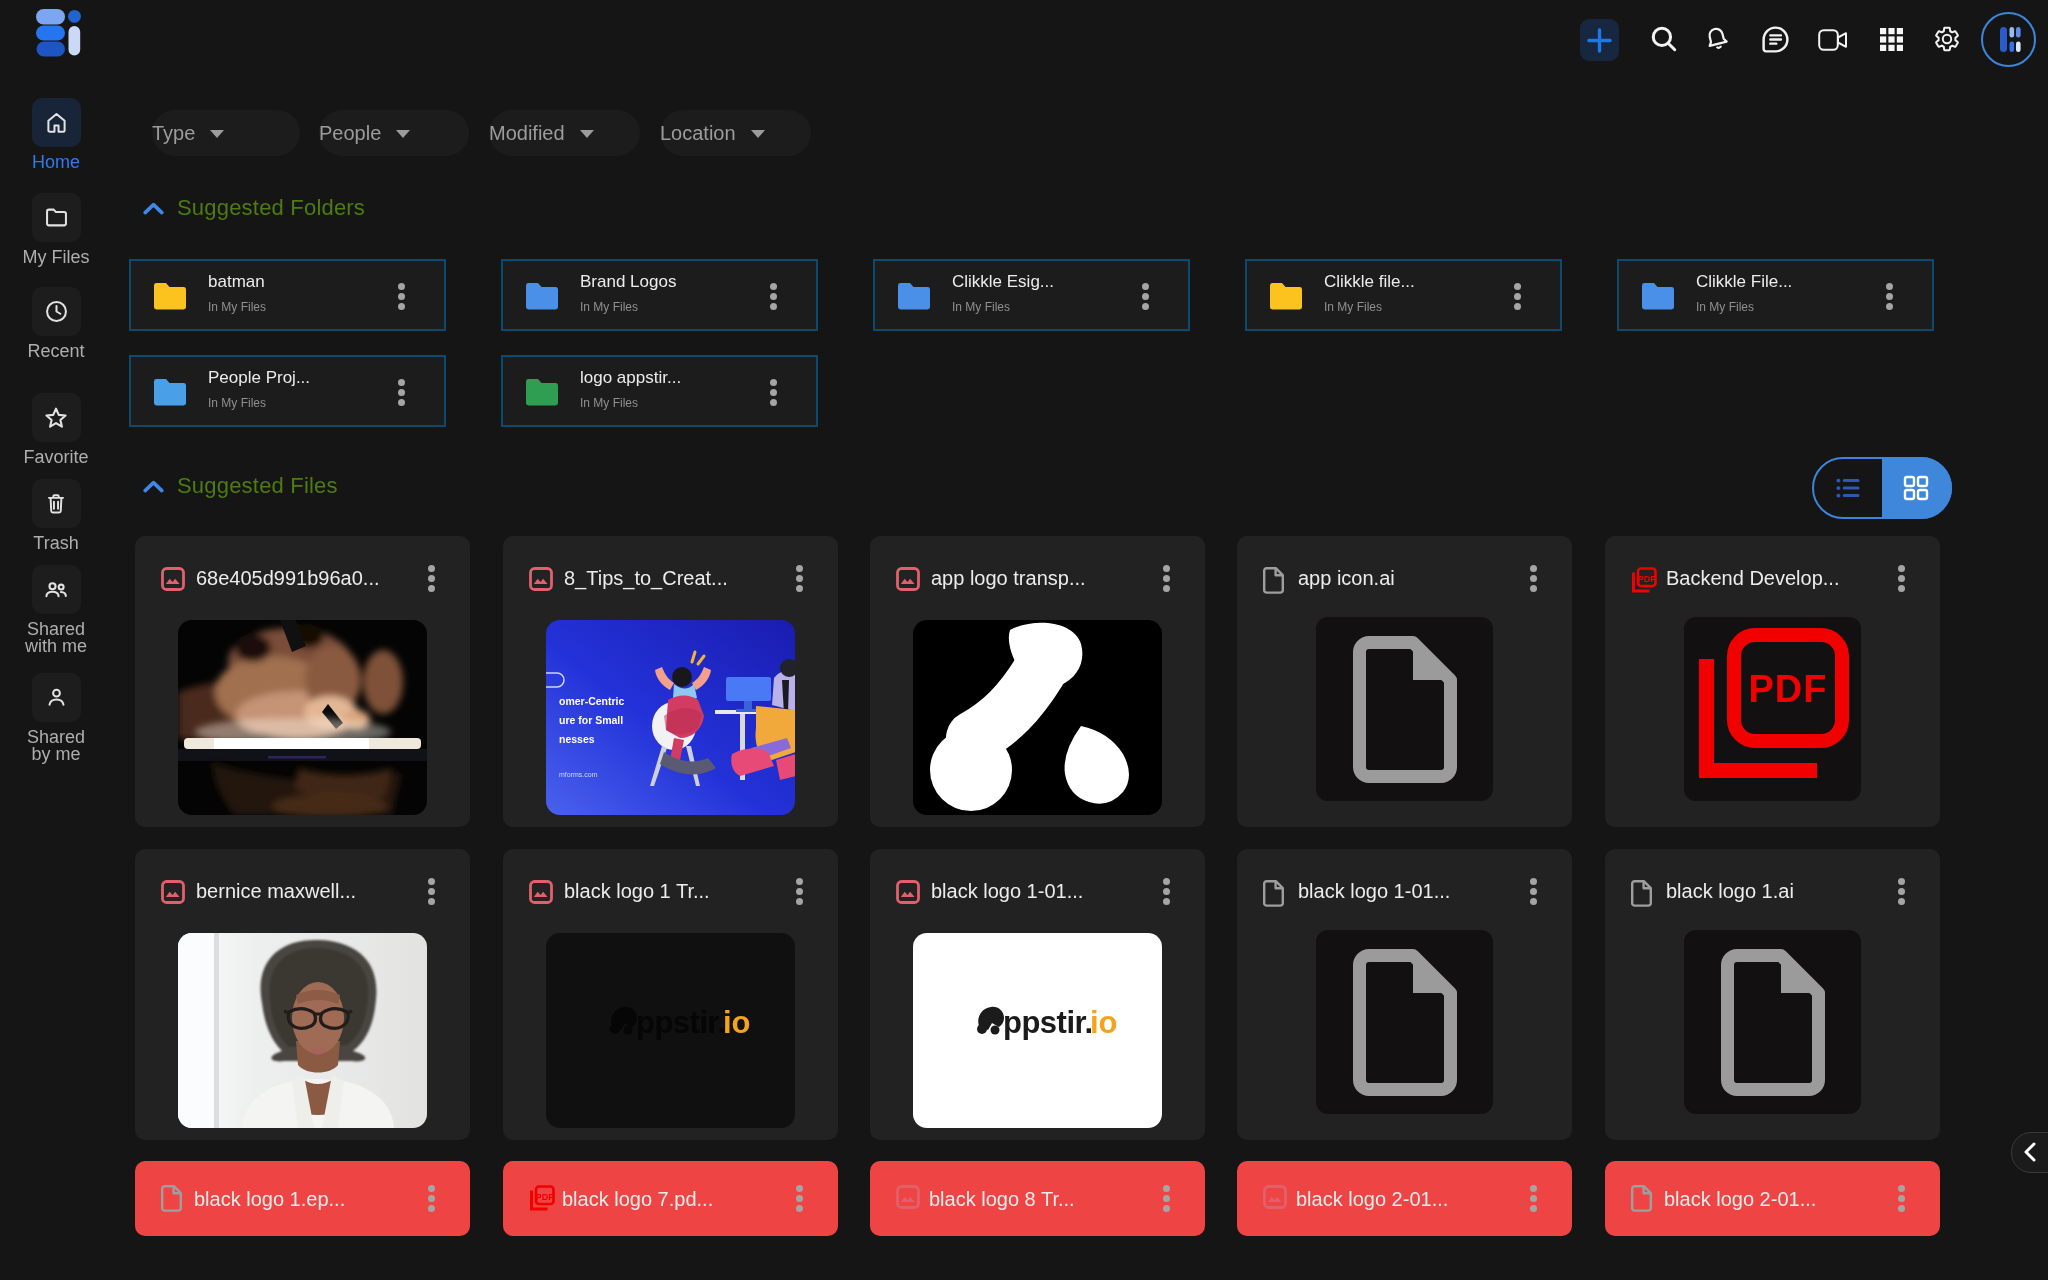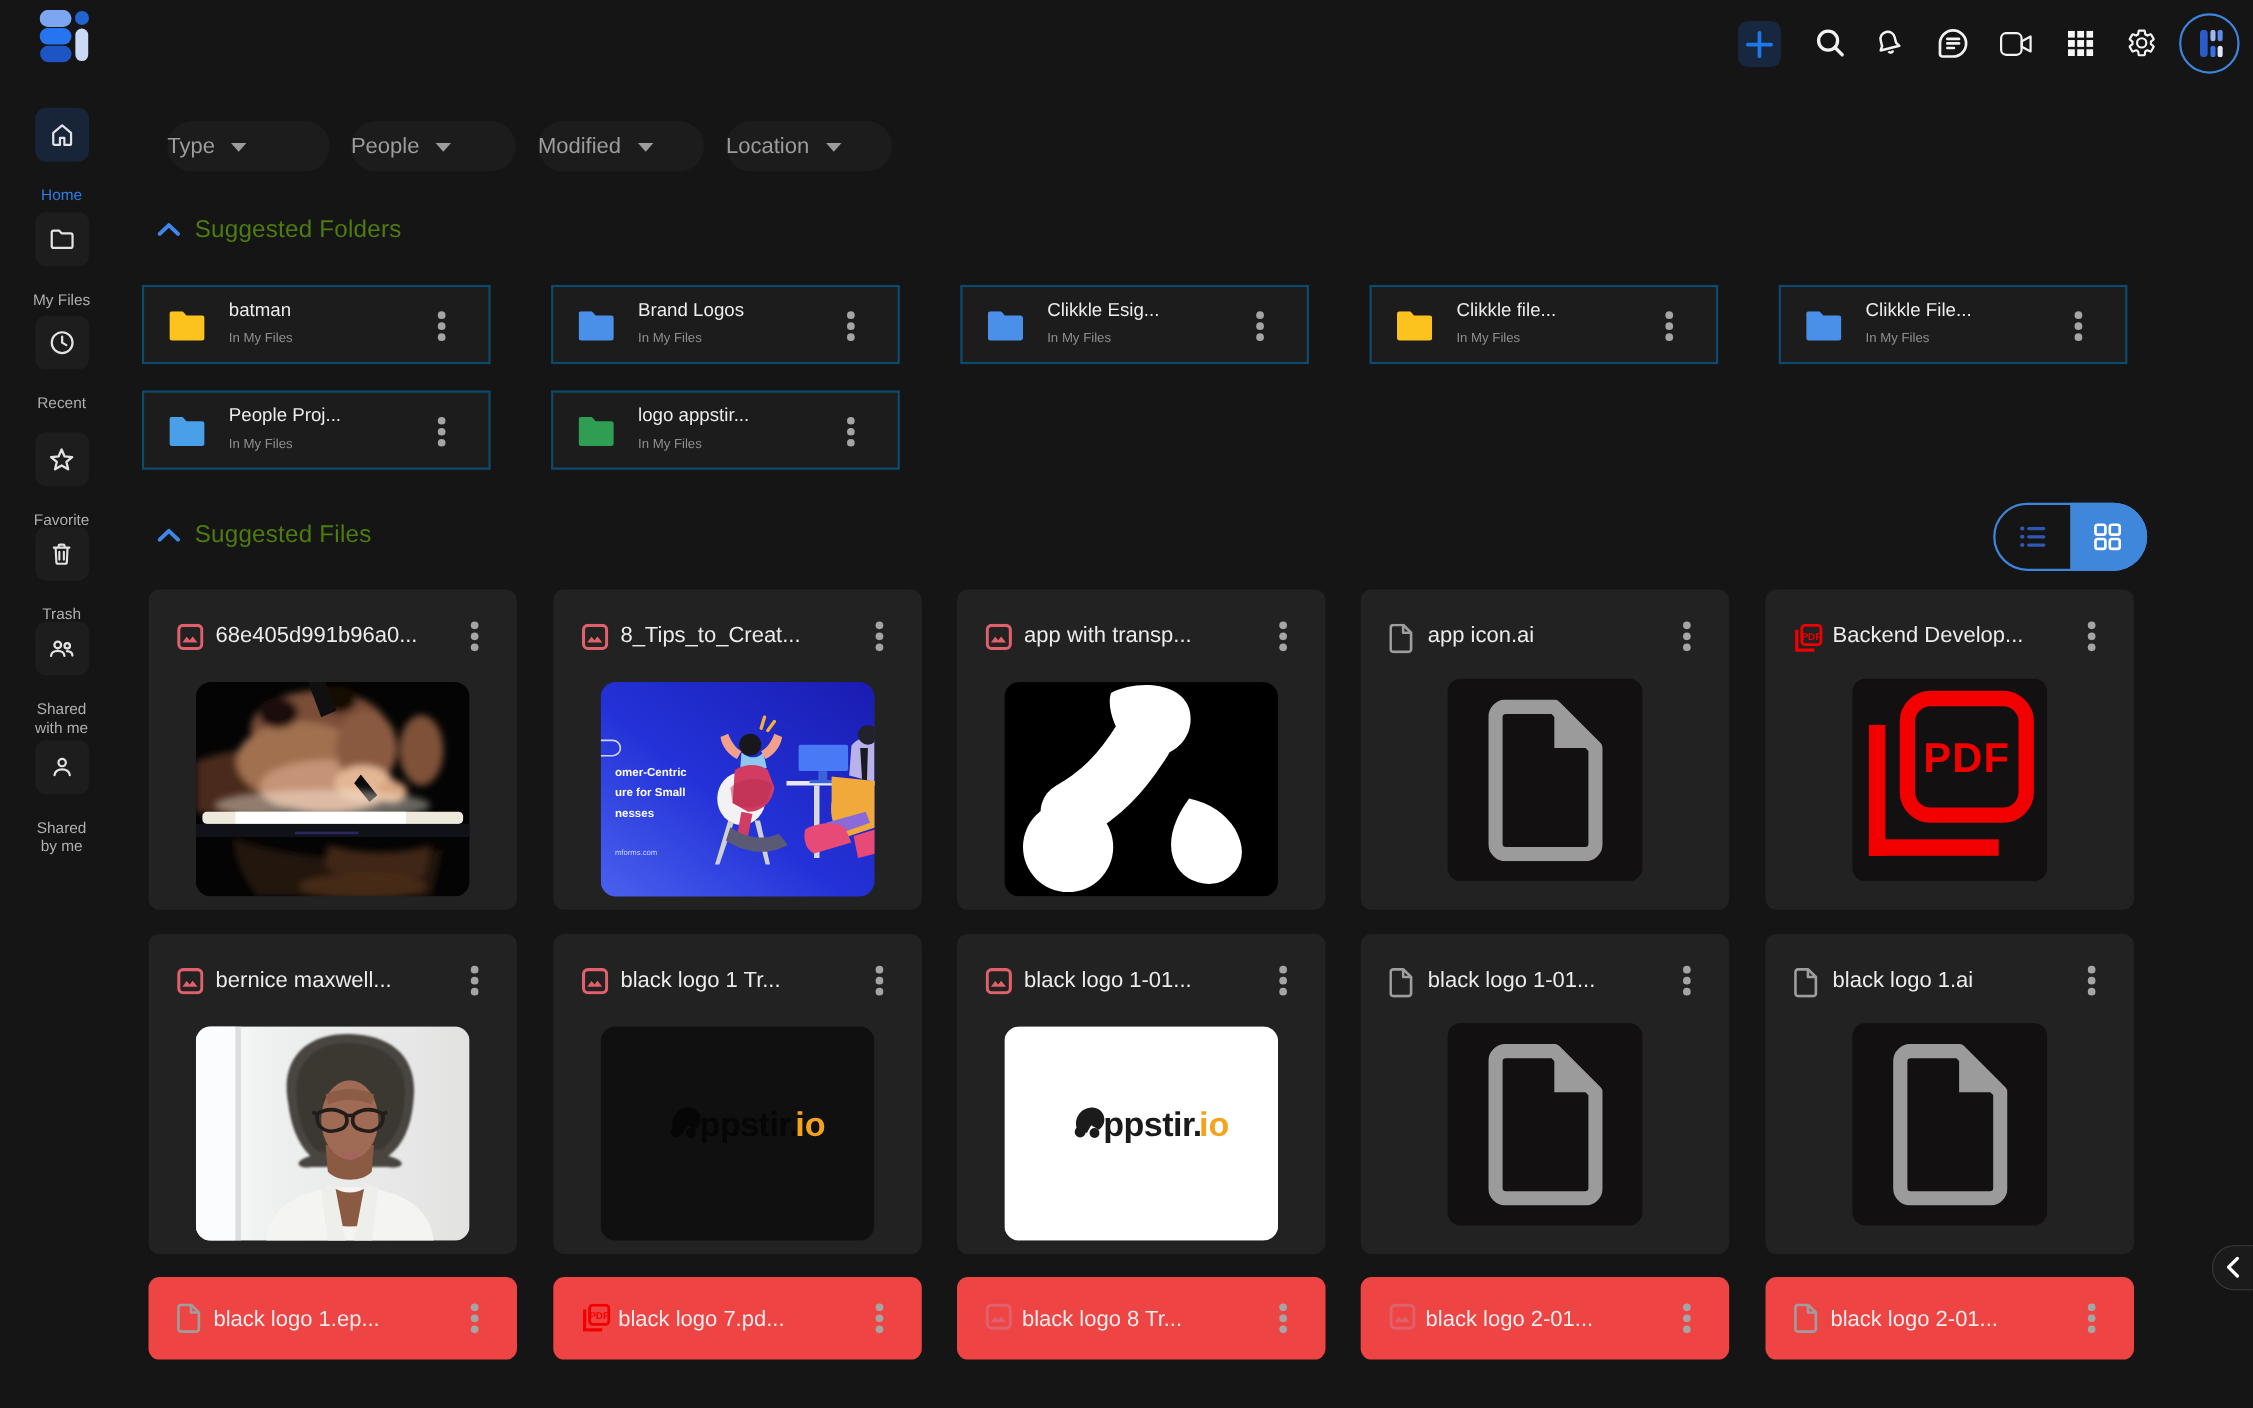--- a/index.html
+++ b/index.html
@@ -1,19 +1,19 @@
 <!DOCTYPE html>
 <html><head><meta charset="utf-8"><style>
 *{margin:0;padding:0;box-sizing:border-box}
 html,body{width:2048px;height:1280px;background:#151515;font-family:"Liberation Sans",sans-serif;overflow:hidden;position:relative}
 .abs{position:absolute}
 .navitem{position:absolute;left:16px;width:80px;text-align:center}
 .navbox{width:49px;height:49px;margin:0 auto;border-radius:10px;background:#1d1d1d;display:flex;align-items:center;justify-content:center}
 .navbox.active{background:#182438}
-.navlab{margin-top:22px;font-size:14px;color:#aeaeae;line-height:16.5px}
+.navlab{margin-top:7px;font-size:18px;color:#aeaeae;line-height:16.5px}
 .navlab.blue{color:#2e7de9}
 .pill{position:absolute;top:110px;height:46px;border-radius:23px;background:#1c1c1c;display:flex;align-items:center;justify-content:flex-start;gap:15px;color:#9c9c9c;font-size:20px}
 .caret{width:0;height:0;border-left:7px solid transparent;border-right:7px solid transparent;border-top:8px solid #9c9c9c;margin-top:2px}
 .sect{position:absolute;font-size:22px;color:#4d7c0f;letter-spacing:.2px}
 .fcard{position:absolute;width:317px;height:72px;background:#1c1c1c;border:2px solid #0c4a6e;border-radius:0}
 .ficon{position:absolute;left:23px;top:22px}
 .ftitle{position:absolute;left:77px;top:11px;font-size:17px;color:#ececec;white-space:nowrap}
 .fsub{position:absolute;left:77px;top:39px;font-size:12px;color:#8f8f8f}
 .dots{position:absolute;width:7px}
 .dots i{display:block;width:7px;height:7px;border-radius:50%;background:#a5a5a5;margin:0 0 3px 0}
@@ -342,21 +342,21 @@
 <path d="M205 128 l36-10 4 10-34 12z" fill="#8a6ad8"></path>
 <path d="M186 134 c10-6 26-8 36-2 l6 14 -34 10 c-8-4-10-14-8-22z" fill="#e84a78"></path>
 <path d="M230 140 l20-6 v22 l-16 4z" fill="#e84a78"></path>
 </svg></div>
 </div>
 <div class="card" style="left:870px;top:536px">
 <div class="hicon"><svg width="24" height="24" viewBox="0 0 24 24">
         <rect x="1.5" y="1.5" width="21" height="21" rx="4" fill="none" stroke="#e0606c" stroke-width="2.8"></rect>
         <path d="M4.8 17l3.9-5.2 2.8 3.3 2.6-3.4 4.5 5.3z" fill="#e0606c"></path>
       </svg></div>
-<div class="ctitle">app with transp...</div>
+<div class="ctitle">app logo transp...</div>
 <div class="dots" style="left:293px;top:29px">
       <i></i>
       <i></i>
       <i></i>
     </div>
 <div class="thumb"><svg width="249" height="195" viewBox="0 0 249 195">
 <rect width="249" height="195" rx="10" fill="#000"></rect>
 <path d="M97 10 C120 -2 160 0 168 24 C173 42 164 58 148 65 C134 70 120 66 110 54 C100 42 93 22 97 10z" fill="#fff"></path>
 <path d="M126 52 C106 84 88 102 60 118" stroke="#fff" stroke-width="54" fill="none" stroke-linecap="round"></path>
 <circle cx="58" cy="150" r="41" fill="#fff"></circle>

